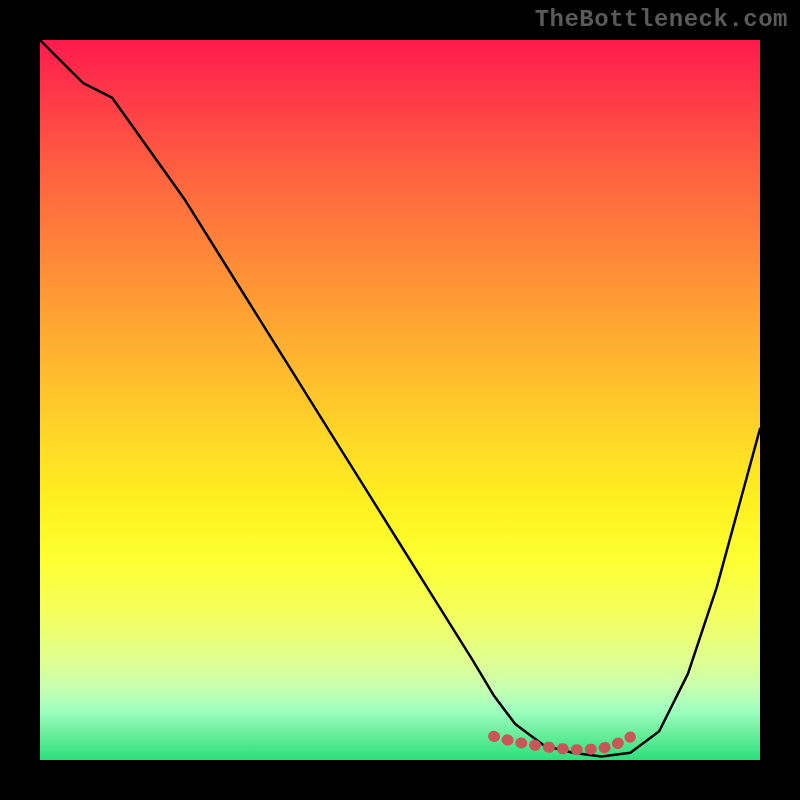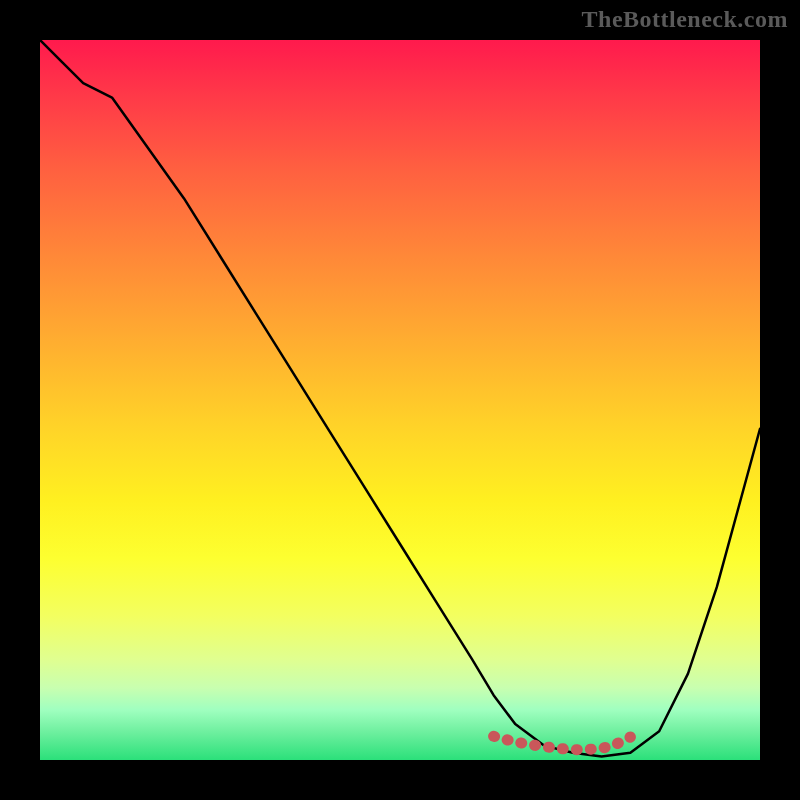--- a/index.html
+++ b/index.html
@@ -7,21 +7,21 @@
   .container {
     position: relative;
     width: 800px;
     height: 800px;
     background: #000;
   }
   .watermark {
     position: absolute;
     top: 6px;
     right: 12px;
-    font-family: Liberation Serif, serif;
+    font-family: Liberation Mono, monospace;
     font-size: 24px;
     font-weight: bold;
     color: #5a5a5a;
     letter-spacing: 0.5px;
     z-index: 10;
   }
   .plot-area {
     position: absolute;
     left: 40px;
     top: 40px;

